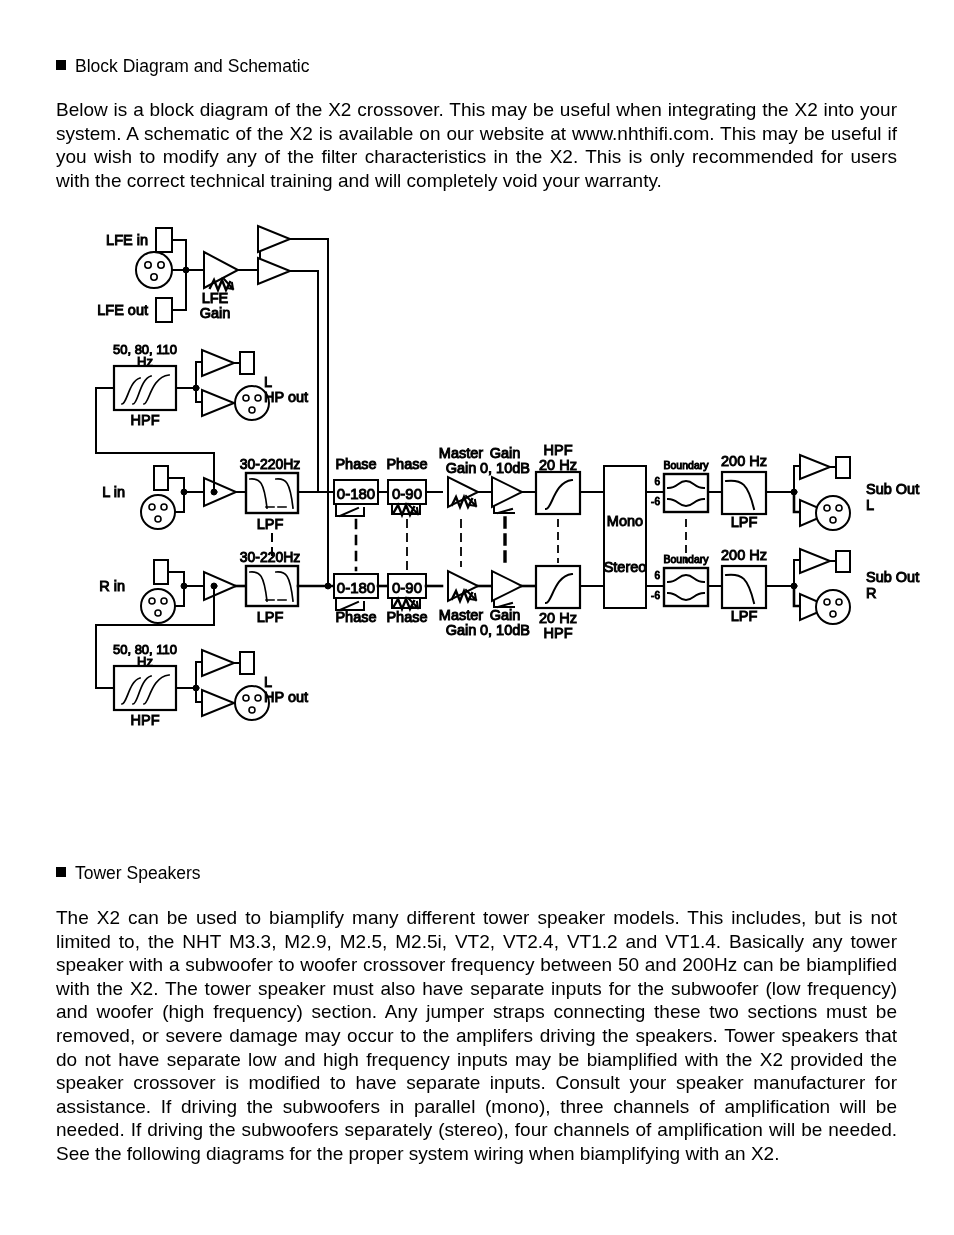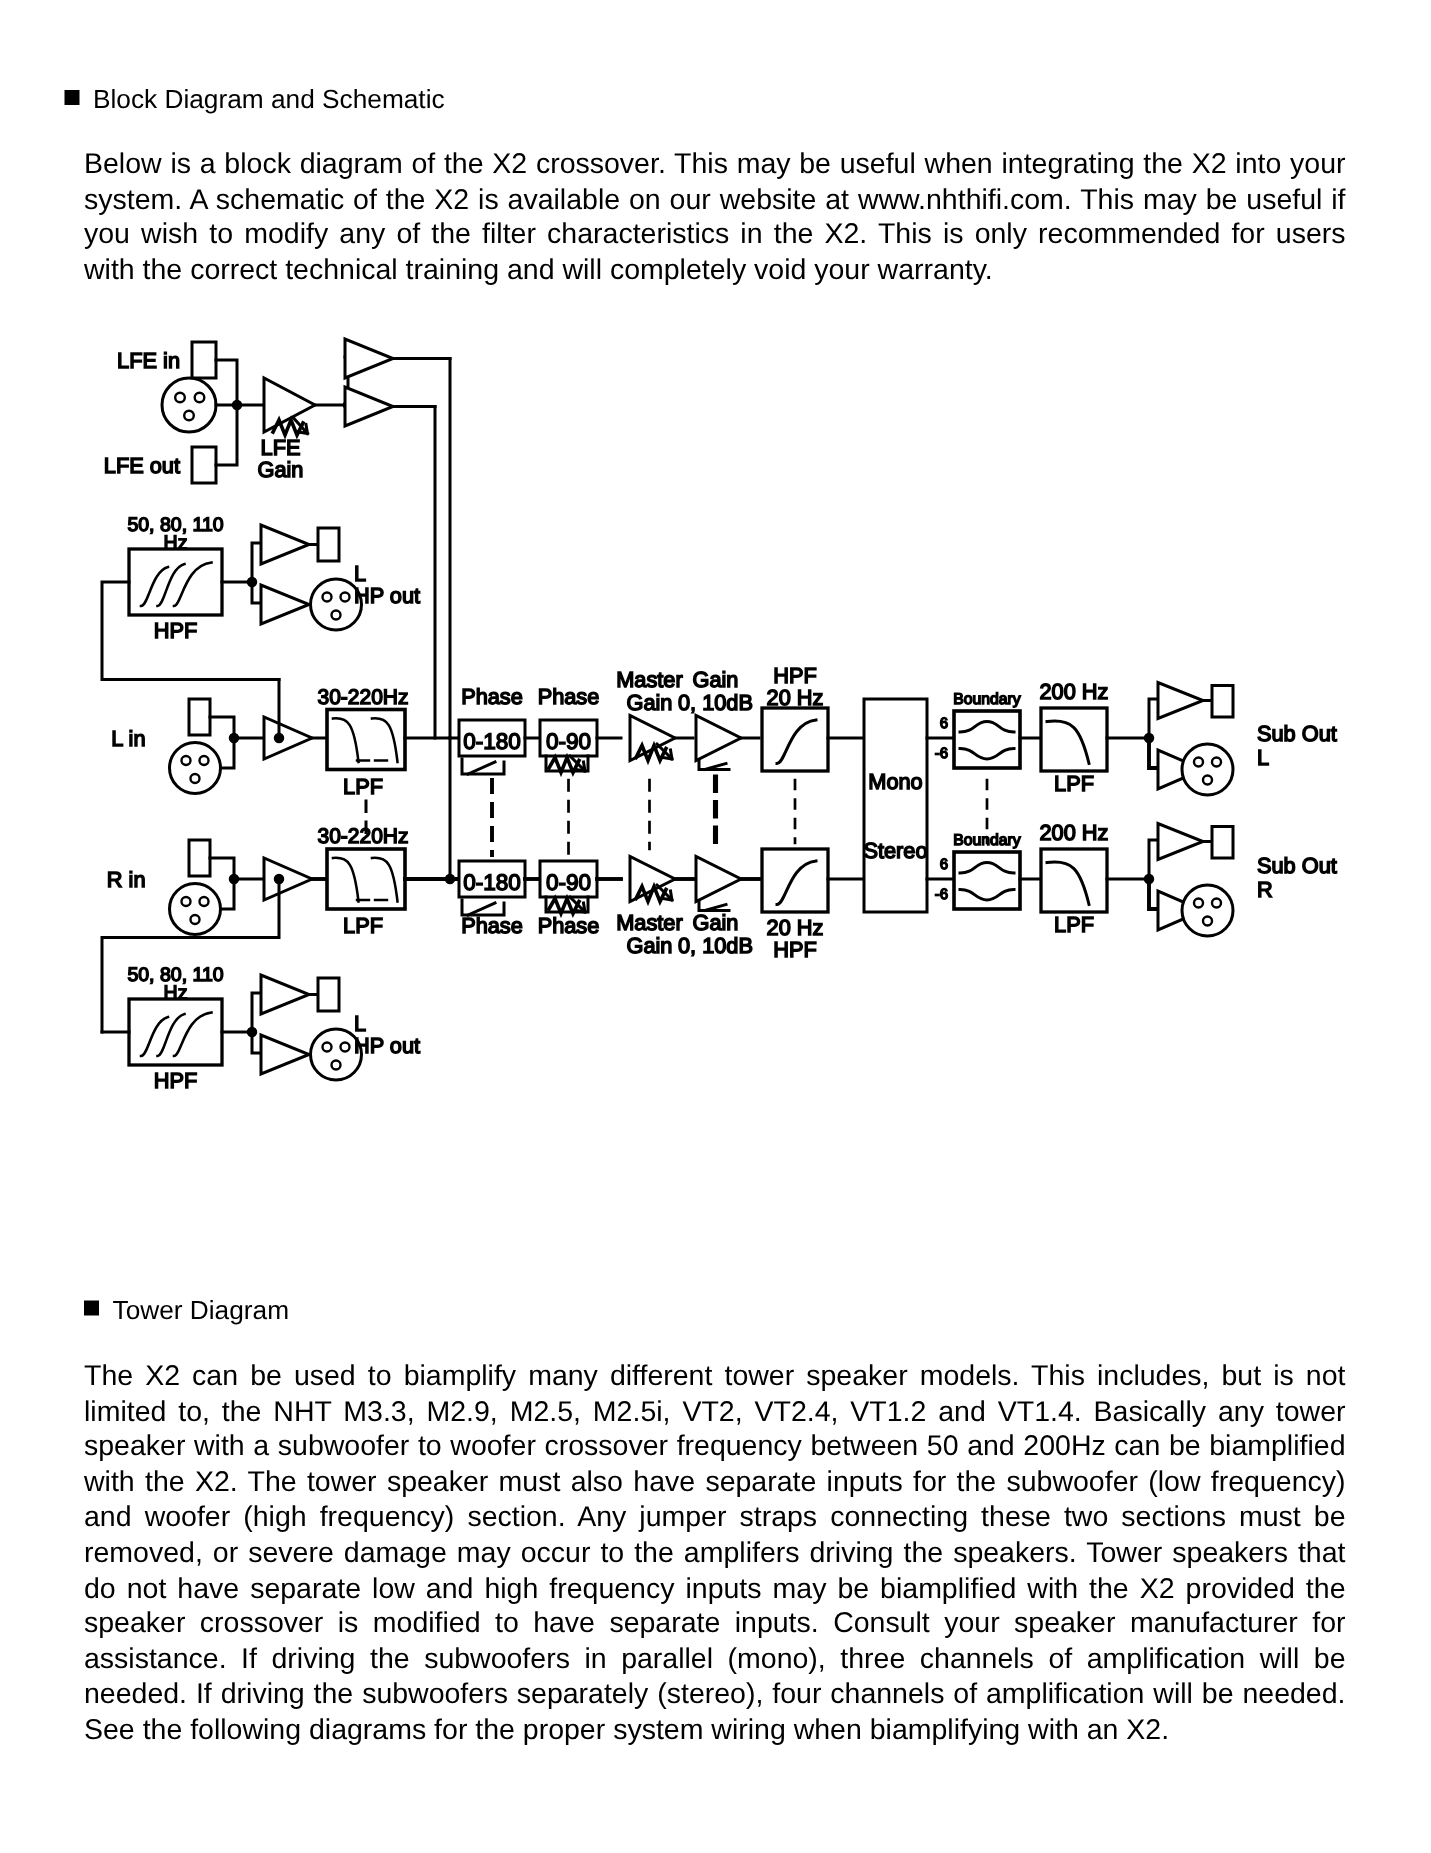--- a/index.html
+++ b/index.html
@@ -30,30 +30,30 @@
   .para{
     position:absolute;
     font-size:19px;
     line-height:23.6px;
     text-align:justify;
     text-justify:inter-word;
     hyphens:none;
   }
 
   
-  .diagram{position:absolute;left:0;top:0;width:806px;height:1235px;}
+  .diagram{position:absolute;left:0;top:0;width:806px;height:1235px;padding-left:28px;}
   svg{display:block;}
   .lbl{font-family:"Liberation Sans", sans-serif;fill:#000;}
 </style>
 </head>
 <body>
 
 <div class="page">
 
-  <div class="section-head" style="left:43px; top:56px;">
+  <div class="section-head" style="left:56px; top:56px;">
     <span class="bullet-sq"></span><span>Block Diagram and Schematic</span>
   </div>
 
   <div class="para" style="left:56px; top:98px; width:841px;">Below  is a block diagram of the X2 crossover. This may be useful when integrating the X2 into your system. A schematic of the X2 is available on our website at www.nhthifi.com. This may be useful if you wish to modify any of the filter characteristics in the X2. This is only recommended for users with the correct technical training and will completely void your warranty.</div>
 
   <div class="diagram">
     <svg width="954" height="1235" viewBox="0 0 954 1235" xmlns="http://www.w3.org/2000/svg">
       <defs>
 
         <g id="dot">
@@ -353,18 +353,18 @@
       <text class="lbl" x="117" y="666" font-size="13" text-anchor="middle">Hz</text>
       <text class="lbl" x="117" y="725" font-size="14.5" text-anchor="middle">HPF</text>
       <text class="lbl" x="236" y="687" font-size="14.5">L</text>
       <text class="lbl" x="236" y="702" font-size="14.5">HP out</text>
 
       </g>
     </svg>
   </div>
 
   <div class="section-head" style="left:56px; top:863px;">
-    <span class="bullet-sq"></span><span>Tower Diagram</span>
+    <span class="bullet-sq"></span><span>Tower Speakers</span>
   </div>
 
   <div class="para" style="left:56px; top:906px; width:841px;">The X2 can be used to biamplify many different tower speaker models. This includes, but is not limited to, the NHT M3.3, M2.9, M2.5, M2.5i, VT2, VT2.4, VT1.2 and VT1.4. Basically any tower speaker with a subwoofer to woofer crossover frequency between 50 and 200Hz can be biamplified with the X2. The tower speaker must also have separate inputs for the subwoofer (low frequency) and woofer (high frequency) section. Any jumper straps connecting these two sections must be removed, or severe damage may occur to the amplifers driving the speakers. Tower speakers that do not have separate low and high frequency inputs may be biamplified with the X2 provided the speaker crossover is modified to have separate inputs. Consult your speaker manufacturer for assistance. If driving the subwoofers in parallel (mono), three channels of amplification will be needed. If driving the subwoofers separately (stereo), four channels of amplification will be needed. See the following diagrams for the proper system wiring when biamplifying with an X2.</div>
 
 </div>
 
 </body></html>

